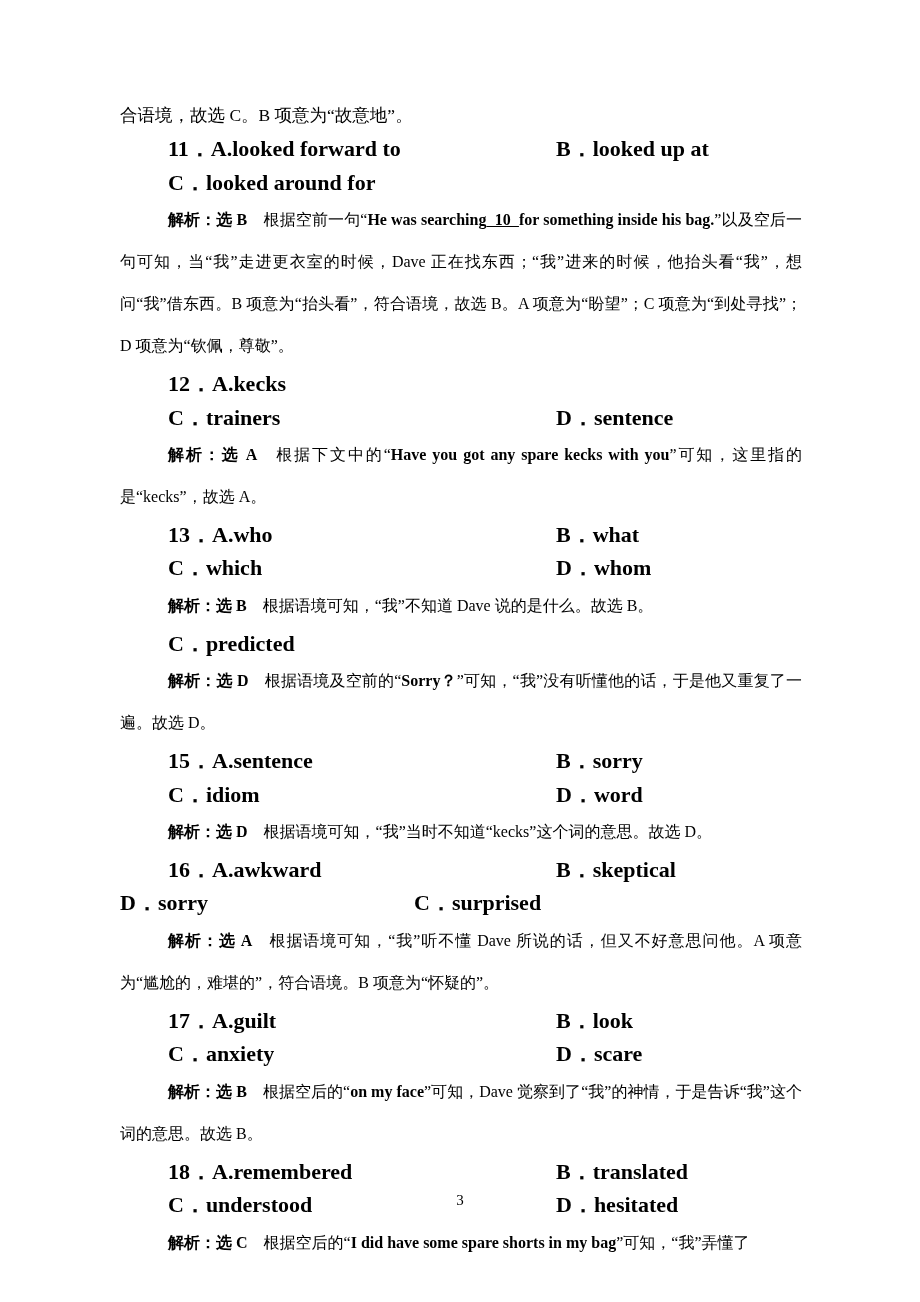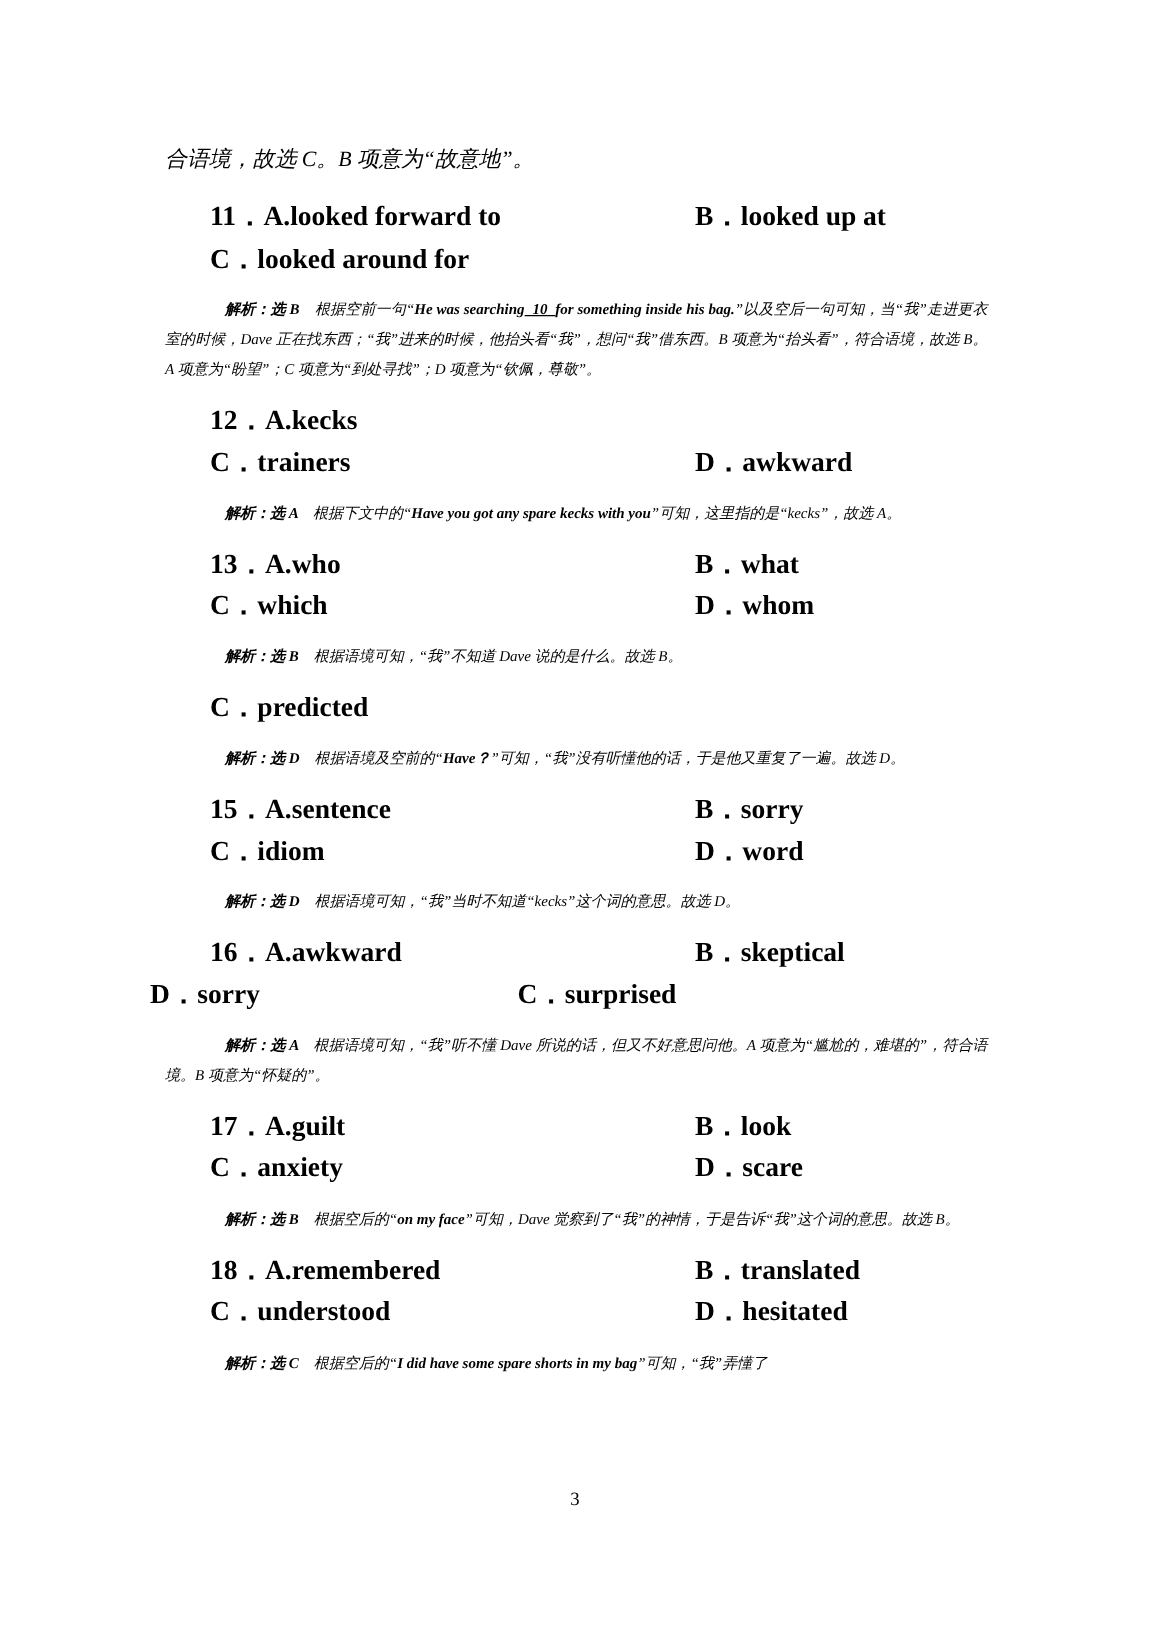--- a/index.html
+++ b/index.html
@@ -14,21 +14,21 @@
     font-family: "Liberation Serif", "DejaVu Serif", serif;
     position: relative;
     overflow: hidden;
   }
   .page {
     position: absolute;
     inset: 0;
     box-sizing: border-box;
     padding: 99px 118px 0 120px;
   }
-  p { margin: 12px; font-style: italic; }
+  p { margin: 0; }
   .cont {
     font-size: 17.5px;
     line-height: 33.4px;
     text-align: justify;
   }
   .question { }
   .opt-row {
     display: flex;
     font-weight: bold;
     font-size: 22px;
@@ -37,22 +37,22 @@
   .opt-left {
     width: 436px;
     padding-left: 48px;
     box-sizing: border-box;
     flex: none;
   }
   .opt-right {
     flex: 1;
   }
   .expl {
-    font-size: 12px;
-    line-height: 24px;
+    font-size: 16px;
+    line-height: 42px;
     text-align: justify;
     text-indent: 48px;
   }
   .b { font-weight: bold; }
   .u { text-decoration: underline; white-space: pre; }
   .page-number {
     position: absolute;
     left: 0;
     right: 0;
     bottom: 93px;
@@ -77,40 +77,40 @@
           <div class="opt opt-left">C．looked around for</div>
         </div>
         <p class="expl"><span class="b">解析：选 B　</span><span>根据空前一句“</span><span class="b">He was searching</span><span class="b u">  10  </span><span class="b">for something inside his bag.</span><span>”以及空后一句可知，当“我”走进更衣室的时候，Dave 正在找东西；“我”进来的时候，他抬头看“我”，想问“我”借东西。B 项意为“抬头看”，符合语境，故选 B。A 项意为“盼望”；C 项意为“到处寻找”；D 项意为“钦佩，尊敬”。</span></p>
       </div>
       <div class="question">
         <div class="opt-row">
           <div class="opt opt-left">12．A.kecks</div>
         </div>
         <div class="opt-row">
           <div class="opt opt-left">C．trainers</div>
-          <div class="opt opt-right">D．awkward</div>
+          <div class="opt opt-right">D．sentence</div>
         </div>
         <p class="expl"><span class="b">解析：选 A　</span><span>根据下文中的“</span><span class="b">Have you got any spare kecks with you</span><span>”可知，这里指的是“kecks”，故选 A。</span></p>
       </div>
       <div class="question">
         <div class="opt-row">
           <div class="opt opt-left">13．A.who</div>
           <div class="opt opt-right">B．what</div>
         </div>
         <div class="opt-row">
           <div class="opt opt-left">C．which</div>
           <div class="opt opt-right">D．whom</div>
         </div>
         <p class="expl"><span class="b">解析：选 B　</span><span>根据语境可知，“我”不知道 Dave 说的是什么。故选 B。</span></p>
       </div>
       <div class="question">
         <div class="opt-row">
           <div class="opt opt-left">C．predicted</div>
         </div>
-        <p class="expl"><span class="b">解析：选 D　</span><span>根据语境及空前的“</span><span class="b">Have？</span><span>”可知，“我”没有听懂他的话，于是他又重复了一遍。故选 D。</span></p>
+        <p class="expl"><span class="b">解析：选 D　</span><span>根据语境及空前的“</span><span class="b">Sorry？</span><span>”可知，“我”没有听懂他的话，于是他又重复了一遍。故选 D。</span></p>
       </div>
       <div class="question">
         <div class="opt-row">
           <div class="opt opt-left">15．A.sentence</div>
           <div class="opt opt-right">B．sorry</div>
         </div>
         <div class="opt-row">
           <div class="opt opt-left">C．idiom</div>
           <div class="opt opt-right">D．word</div>
         </div>

